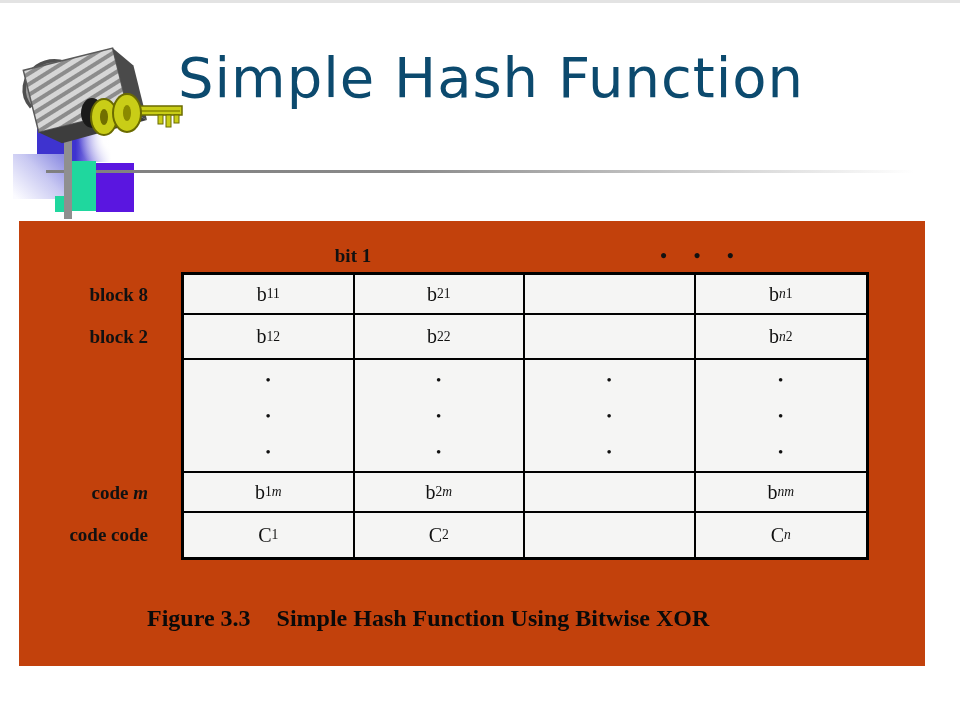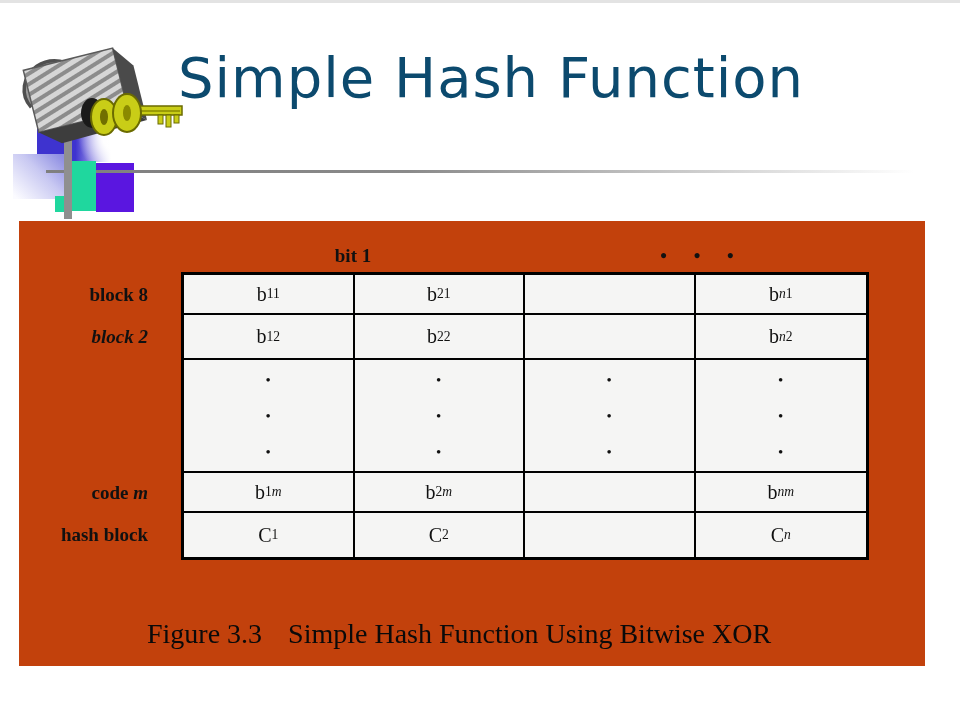--- a/index.html
+++ b/index.html
@@ -41,40 +41,40 @@
   .col-headers .hdr{
     flex:1;text-align:center;font-weight:bold;font-size:19px;line-height:26px;
   }
   .wide{word-spacing:22px;}
   .it{font-style:italic;}
   sub{font-size:0.68em;line-height:0;}
   .row-label{
     position:absolute;left:20px;width:109px;height:24px;
     text-align:right;font-weight:bold;font-size:19px;line-height:24px;white-space:nowrap;
   }
-  .lbl-0{top:62px;} .lbl-1{top:104px;font-style:italic;} .lbl-2{top:260px;} .lbl-3{top:302px;}
+  .lbl-0{top:62px;} .lbl-1{top:104px;} .lbl-2{top:260px;} .lbl-3{top:302px;}
   .figure-table{
     position:absolute;left:162px;top:51px;width:688px;height:288px;
     box-sizing:border-box;border:3px solid #000;background:#f5f5f4;
     display:grid;grid-template-columns:repeat(4,1fr);
     grid-template-rows:40px 45px 113px 40px 44px;
   }
   .cell{
     box-sizing:border-box;border-right:2.5px solid #000;border-bottom:2.5px solid #000;
     display:flex;align-items:center;justify-content:center;
     font-size:20px;
   }
   .cell.last-col{border-right:none;}
   .cell.last-row{border-bottom:none;}
   .vdots{display:flex;flex-direction:column;justify-content:space-between;
     height:100%;box-sizing:border-box;padding:13px 0 11px 0;}
   .vdot{font-size:15px;line-height:15px;text-align:center;}
   .figure-caption{
-    position:absolute;left:128px;top:400px;height:26px;
-    font-weight:normal;font-size:28px;line-height:26px;white-space:nowrap;color:#0a0a0a;
+    position:absolute;left:128px;top:384px;height:26px;
+    font-weight:bold;font-size:24px;line-height:26px;white-space:nowrap;color:#0a0a0a;
   }
   .figure-caption .cap-num{margin-right:26px;}
 </style>
 </head>
 <body>
 
 <div class="slide">
 
   <svg class="lock-svg" viewBox="0 0 186 108">
     <defs>
@@ -118,21 +118,21 @@
   <div class="figure-panel">
 
     <div class="col-headers">
       <div class="hdr"><span>bit 1</span></div>
       <div class="hdr"><span class="wide">• • •</span></div>
     </div>
 
     <div class="row-label lbl-0"><span>block 8</span></div>
     <div class="row-label lbl-1"><span>block 2</span></div>
     <div class="row-label lbl-2"><span>code </span><span class="it">m</span></div>
-    <div class="row-label lbl-3"><span>hash block</span></div>
+    <div class="row-label lbl-3"><span>code code</span></div>
 
     <div class="figure-table" id="figure-table">
         <div class="cell">
           <span>b</span>
           <sub>11</sub>
         </div>
         <div class="cell">
           <span>b</span>
           <sub>21</sub>
         </div>

